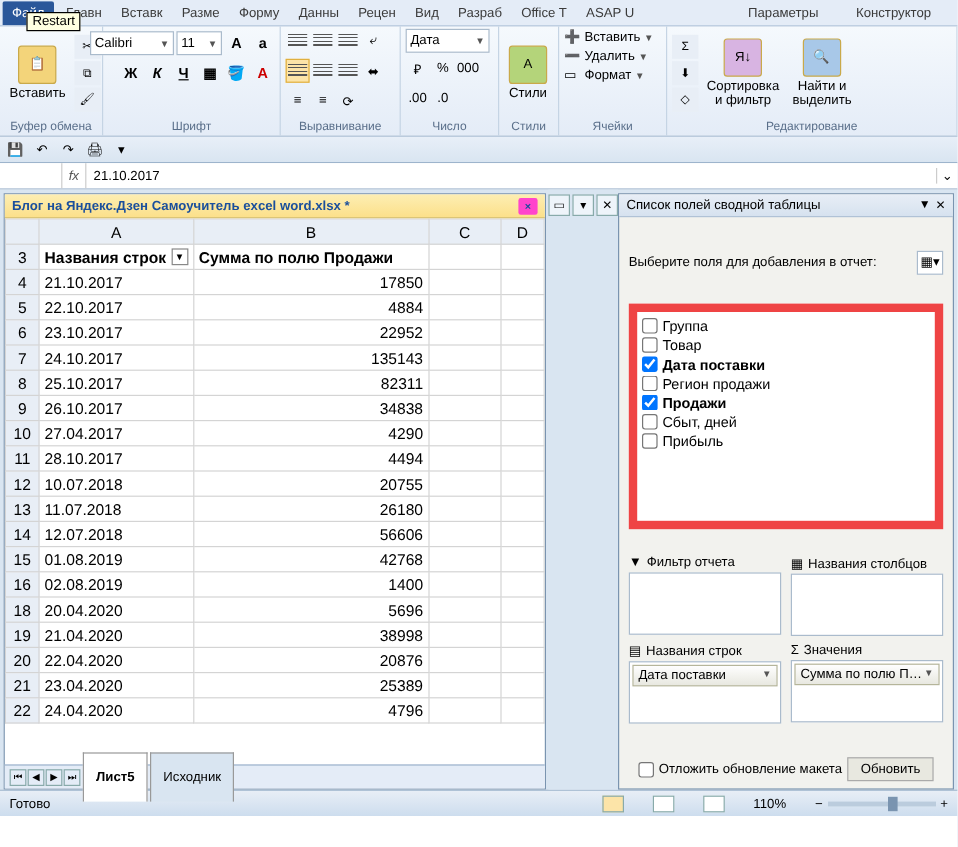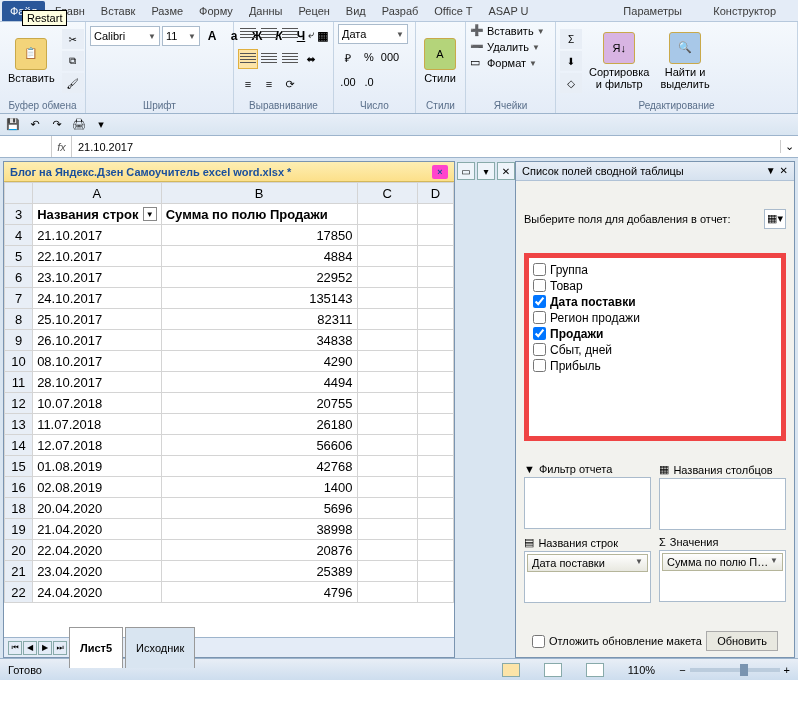--- a/index.html
+++ b/index.html
@@ -86,21 +86,21 @@
 .midstrip { width: 58px; background: #d9e5f1; display: flex; flex-direction: column; align-items: center; padding-top: 4px; gap: 2px; }
 .midstrip .mb { width: 18px; height: 18px; border: 1px solid #8aa; background: #eef4fa; display: flex; align-items: center; justify-content: center; font-size: 10px; cursor: pointer; }
 
 
 .fieldpane { width: 280px; border: 1px solid #7a94b0; margin: 3px 3px 0 0; background: #f2f2ee; display: flex; flex-direction: column; gap: 22px; }
 .fphead { height: 20px; background: linear-gradient(#e8eef6, #d6e2ef); border-bottom: 1px solid #b0c2d6; display: flex; align-items: center; padding: 0 6px; font-size: 11px; }
 .fphead .tools { margin-left: auto; display: flex; gap: 4px; }
 .fphead .tools span { cursor: pointer; font-size: 10px; }
 .fpsub { padding: 6px 8px 2px; font-size: 11px; display: flex; justify-content: space-between; align-items: center; }
 .fpsub .layoutbtn { width: 22px; height: 20px; border: 1px solid #abc; background: #fff; display: flex; align-items: center; justify-content: center; cursor: pointer; }
-.fieldlist { background: #fff; border: 5px solid #ef4444; margin: 0 8px; height: 200px; padding: 4px; overflow: auto; }
+.fieldlist { background: #fff; border: 7px solid #ef4444; margin: 0 8px; height: 200px; padding: 4px; overflow: auto; }
 .fieldlist label { display: flex; align-items: center; gap: 4px; font-size: 12px; padding: 1px 0; cursor: pointer; }
 .fieldlist label.bold { font-weight: bold; }
 .fieldlist input { width: 13px; height: 13px; }
 .draglabel { padding: 8px 10px 4px; font-size: 11px; }
 .areas { display: grid; grid-template-columns: 1fr 1fr; gap: 6px 8px; padding: 0 8px; }
 .area { display: flex; flex-direction: column; }
 .area .ahdr { font-size: 11px; display: flex; align-items: center; gap: 4px; padding-bottom: 2px; }
 .area .abox { background: #fff; border: 1px solid #abc; height: 52px; padding: 2px; }
 .area .item { background: linear-gradient(#fefefe, #e8e8e0); border: 1px solid #b5b59a; padding: 2px 4px; font-size: 11px; display: flex; justify-content: space-between; cursor: pointer; }
 .fpfoot { display: flex; align-items: center; justify-content: space-between; padding: 6px 16px; }
@@ -151,21 +151,21 @@
       <div class="smallcol">
         <div class="smallbtn">✂</div>
         <div class="smallbtn">⧉</div>
         <div class="smallbtn">🖌</div>
       </div>
     </div>
     <div class="rgroup-label">Буфер обмена</div>
   </div>
 
   <div class="rgroup" style="width:148px">
-    <div class="rgroup-body" style="flex-direction:row;align-items:flex-start;padding-top:2px">
+    <div class="rgroup-body" style="flex-direction:column;align-items:flex-end;padding-top:2px">
       <div class="fontrow">
         <div class="font-combo">
             <span>Calibri</span>
             <span class="tri">▼</span>
           </div>
         <div class="size-combo">
             <span>11</span>
             <span class="tri">▼</span>
           </div>
         <div class="fmtbtn">A</div>
@@ -384,21 +384,21 @@
             </tr>
             <tr>
               <th class="rowh">9</th>
     <td>26.10.2017</td>
     <td class="num">34838</td>
     <td></td>
     <td></td>
             </tr>
             <tr>
               <th class="rowh">10</th>
-    <td>08.10.2017</td>
+    <td>27.04.2017</td>
     <td class="num">4290</td>
     <td></td>
     <td></td>
             </tr>
             <tr>
               <th class="rowh">11</th>
     <td>28.10.2017</td>
     <td class="num">4494</td>
     <td></td>
     <td></td>

